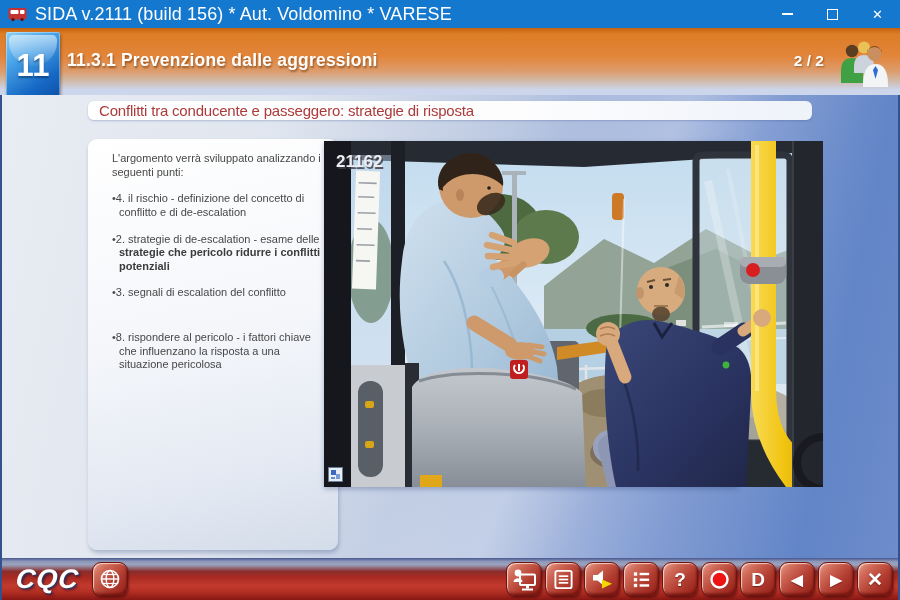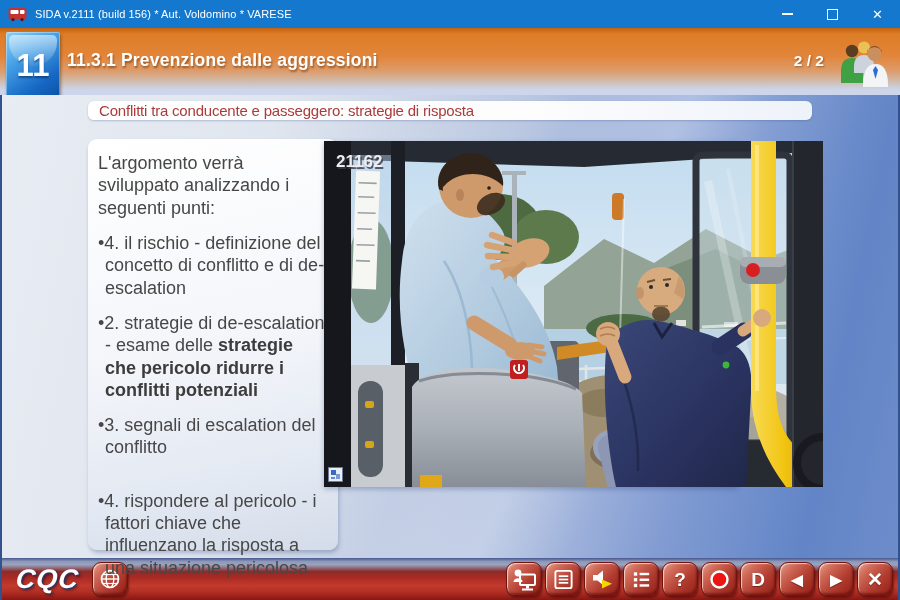--- a/index.html
+++ b/index.html
@@ -3,21 +3,21 @@
 <meta charset="utf-8">
 <style>
   html,body{margin:0;padding:0;background:#444;}
   .window{position:relative;width:900px;height:600px;overflow:hidden;
     font-family:"Liberation Sans",sans-serif;background:#dfe5ee;}
 
   
   .titlebar{position:absolute;top:0;left:0;width:100%;height:28px;background:#1478ce;
     display:flex;align-items:center;color:#fff;box-sizing:border-box;padding-left:8px;}
   .app-icon{width:19px;height:14px;margin-right:8px;flex:0 0 auto;}
-  .titlebar-text{font-size:11px;letter-spacing:0.1px;}
+  .titlebar-text{font-size:18px;letter-spacing:0.1px;}
   .win-controls{margin-left:auto;display:flex;height:100%;}
   .win-btn{width:45px;height:100%;display:flex;align-items:center;justify-content:center;cursor:pointer;}
   .min-glyph{display:block;width:11px;height:1.5px;background:#fff;}
   .max-glyph{display:block;width:9px;height:9px;border:1.3px solid #fff;}
   .close-glyph{font-size:13px;line-height:1;}
 
   
   .header{position:absolute;top:28px;left:0;width:100%;height:67px;
     background:linear-gradient(180deg,#c2620f 0%,#dd7d27 9%,#e2853a 42%,#dd9c6b 64%,#d2b49c 76%,#ccd5ea 92%,#ccd6ec 100%);}
   .chapter-tile{position:absolute;left:6px;top:4px;width:54px;height:68px;border-radius:2px;
@@ -40,21 +40,21 @@
   .main::after{content:"";position:absolute;inset:0;pointer-events:none;
     background:linear-gradient(115deg,rgba(255,255,255,0) 52%,rgba(255,255,255,.28) 62%,rgba(255,255,255,.06) 70%,rgba(255,255,255,0) 78%);}
   .subtitle-bar{position:absolute;left:88px;top:6px;width:724px;height:19px;border-radius:6px;
     background:linear-gradient(90deg,#ffffff 0%,#fdfdfe 60%,#eef2f9 100%);
     box-shadow:0 1px 2px rgba(60,80,140,.3);
     display:flex;align-items:center;padding-left:11px;box-sizing:border-box;
     color:#ad3a3a;font-size:15px;letter-spacing:-0.2px;z-index:2;}
   .text-panel{position:absolute;left:88px;top:44px;width:250px;height:411px;border-radius:9px;
     background:linear-gradient(168deg,#ffffff 0%,#f4f6fa 48%,#e2e8f2 82%,#d3dce9 100%);
     box-shadow:1px 3px 4px rgba(70,90,140,.35);
-    box-sizing:border-box;padding:13px 9px 0 10px;color:#474747;font-size:18px;line-height:1.24;z-index:2;}
+    box-sizing:border-box;padding:13px 9px 0 24px;color:#474747;font-size:11px;line-height:1.24;z-index:2;}
   .text-panel .intro{margin:0 0 6px 0;}
   .points{list-style:none;margin:0;padding:0;}
   .point{margin-top:13px;text-indent:-7px;padding-left:7px;}
   .point:last-child{margin-top:31px;}
   .bold-seg{font-weight:bold;color:#3c3c3c;}
 
   .photo{position:absolute;left:308px;top:46px;width:414px;height:346px;z-index:2;box-shadow:0 2px 5px rgba(50,70,120,.35);margin-left:16px;}
   .photo svg{display:block;}
   .photo-corner-icon{position:absolute;left:4px;bottom:5px;width:15px;height:15px;cursor:pointer;}
 
@@ -122,21 +122,21 @@
 
   <div class="main">
     <div class="subtitle-bar">Conflitti tra conducente e passeggero: strategie di risposta</div>
 
     <div class="text-panel">
       <p class="intro">L'argomento verrà sviluppato analizzando i seguenti punti:</p>
       <ul class="points">
         <li class="point"><span>•4. il rischio - definizione del concetto di conflitto e di de-escalation</span><span class="bold-seg"></span></li>
         <li class="point"><span>•2. strategie di de-escalation - esame delle </span><span class="bold-seg">strategie che pericolo ridurre i conflitti potenziali</span></li>
         <li class="point"><span>•3. segnali di escalation del conflitto</span><span class="bold-seg"></span></li>
-        <li class="point"><span>•4. rispondere al pericolo - i fattori chiave che influenzano la risposta a una situazione pericolosa</span><span class="bold-seg"></span></li>
+        <li class="point"><span>•8. rispondere al pericolo - i fattori chiave che influenzano la risposta a una situazione pericolosa</span><span class="bold-seg"></span></li>
       </ul>
     </div>
 
     <div class="photo">
       <svg width="499" height="346" viewBox="0 0 499 346">
         <defs>
           <linearGradient id="sky" x1="0" y1="0" x2="0" y2="1">
             <stop offset="0" stop-color="#c2dcef"></stop>
               <stop offset=".55" stop-color="#ddeaf5"></stop>
               <stop offset="1" stop-color="#eef4f9"></stop>

